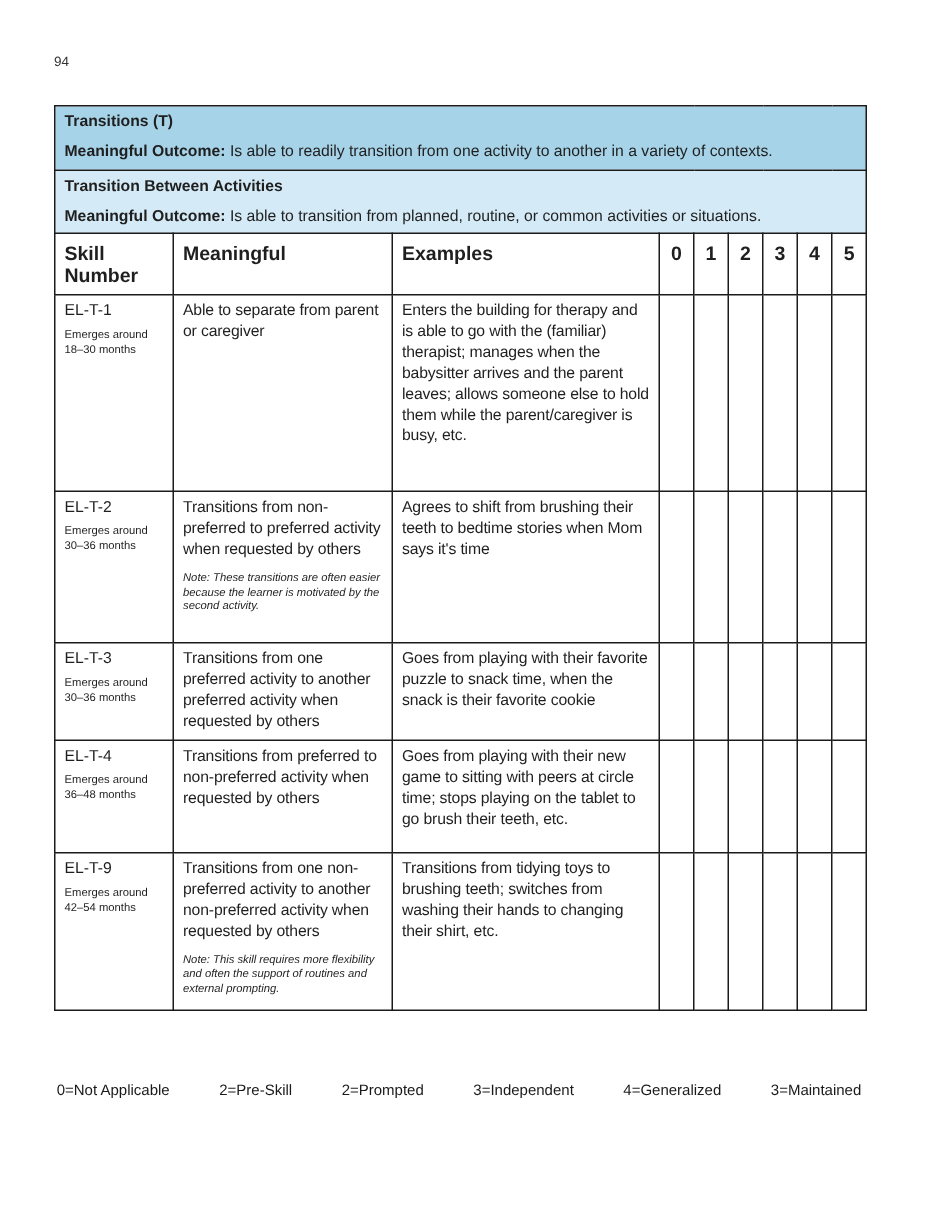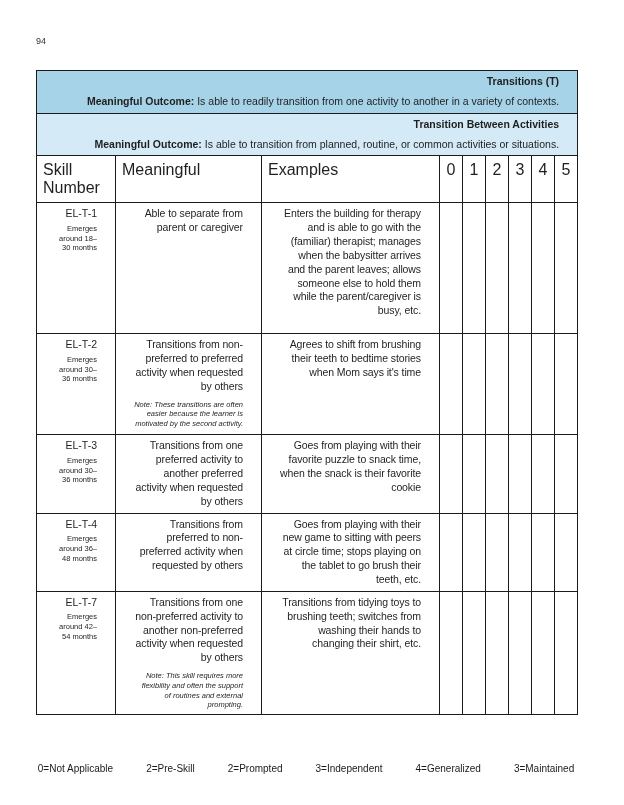--- a/index.html
+++ b/index.html
@@ -25,32 +25,31 @@
   }
   table.skills {
     border-collapse: collapse;
     table-layout: fixed;
     width: 540px;
     margin-top: 24px;
   }
   table.skills td, table.skills th {
     border: 1.5px solid #1b1b1b;
     vertical-align: top;
-    padding: 4px 18px;
+    padding: 4px 6px;
     box-sizing: border-box;
-    text-align: right;
   }
   td.band-a { background: #a6d3e8; padding: 7px 8px 9px 8px; }
   td.band-b { background: #d4eaf6; padding: 7px 8px 17px 8px; }
   .band-title { font-size: 10.5px; font-weight: bold; margin-bottom: 8px; }
   .band-line { font-size: 10.5px; line-height: 1.3; }
   .bold { font-weight: bold; }
   tr.thead th {
-    font-size: 16px;
-    font-weight: normal;
+    font-size: 13px;
+    font-weight: bold;
     text-align: left;
     padding: 5px 6px;
     height: 15px;
     background: #ffffff;
   }
   tr.thead th.col-r { text-align: center; padding: 5px 2px; }
   .skill-id { font-size: 10.5px; line-height: 1.2; }
   .emerges { font-size: 7.5px; line-height: 1.3; margin-top: 4px; }
   .cell-text { font-size: 10.5px; line-height: 1.32; letter-spacing: -0.1px; }
   .note { font-size: 7.5px; font-style: italic; line-height: 1.3; margin-top: 6px; }
@@ -197,21 +196,21 @@
         <td class="rate"></td>
         <td class="rate"></td>
         <td class="rate"></td>
         <td class="rate"></td>
         <td class="rate"></td>
         <td class="rate"></td>
       </tr>
 
       <tr class="row-5">
         <td>
-          <div class="skill-id">EL-T-7</div>
+          <div class="skill-id">EL-T-9</div>
           <div class="emerges">Emerges around 42–54 months</div>
         </td>
         <td>
           <div class="cell-text">Transitions from one non-preferred activity to another non-preferred activity when requested by others</div>
           <div class="note">Note: This skill requires more flexibility and often the support of routines and external prompting.</div>
         </td>
         <td>
           <div class="cell-text">Transitions from tidying toys to brushing teeth; switches from washing their hands to changing their shirt, etc.</div>
         </td>
         <td class="rate"></td>

